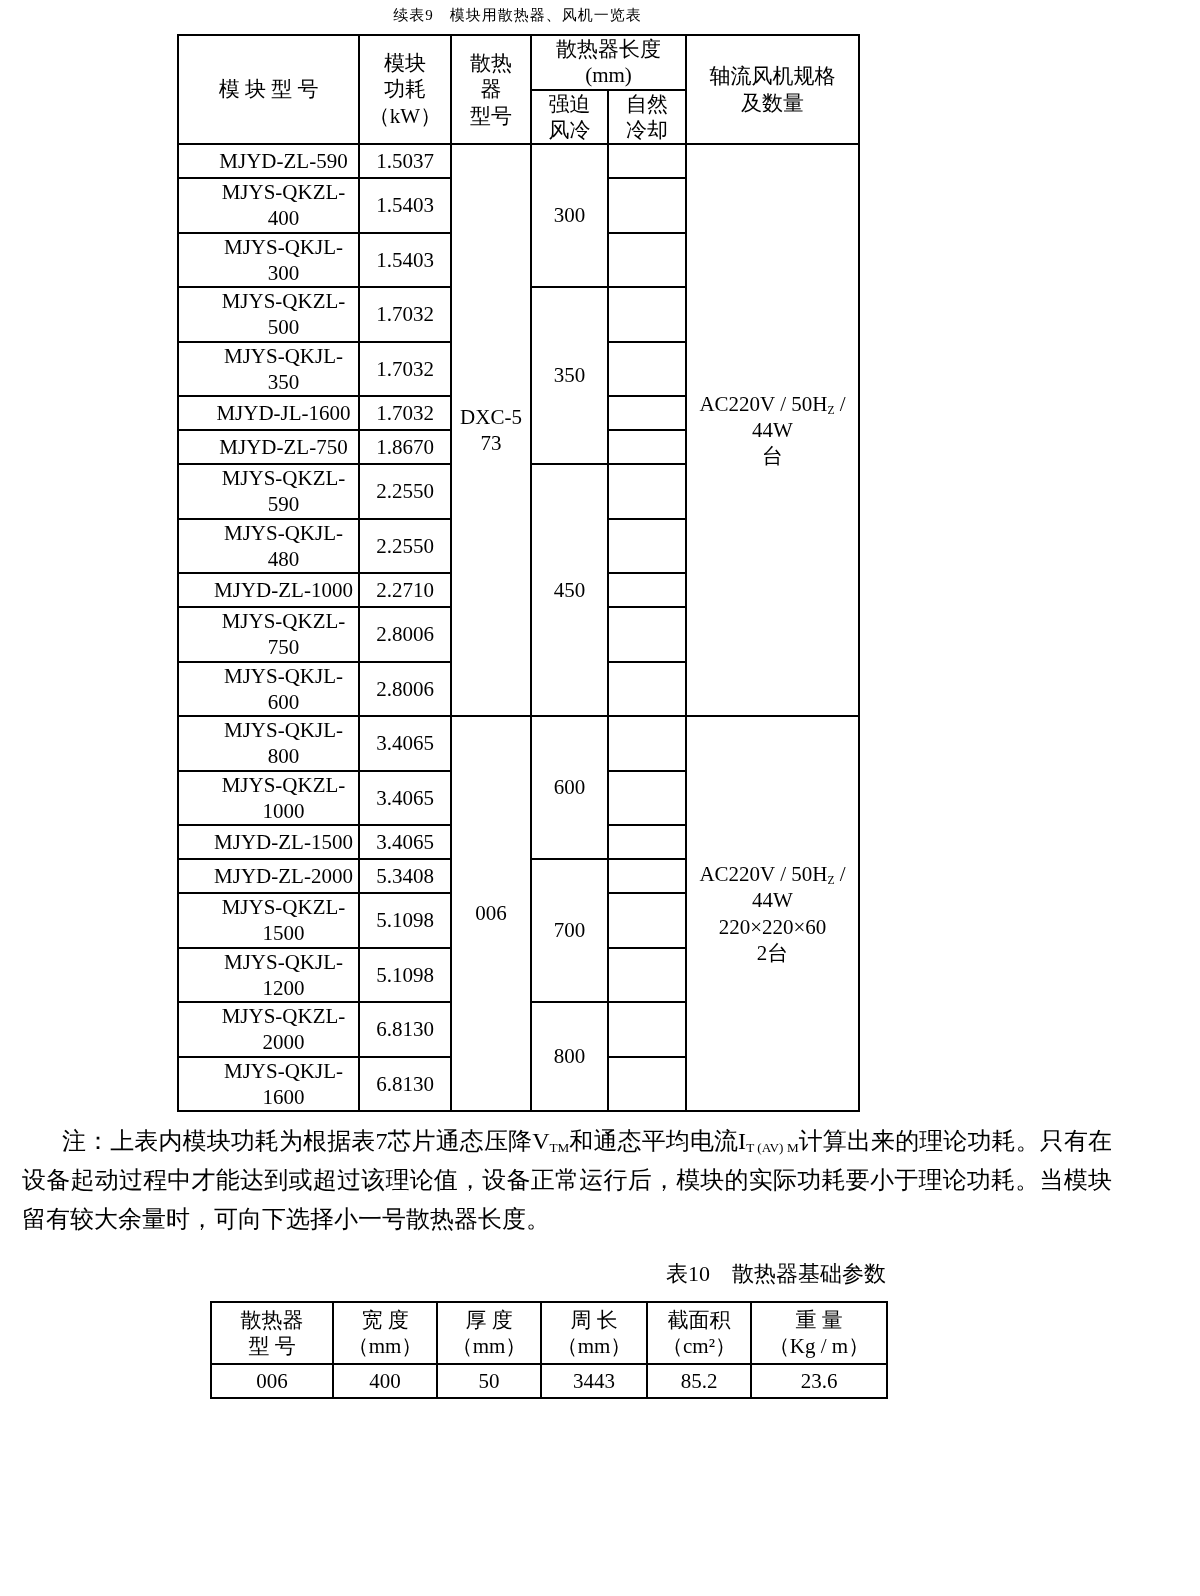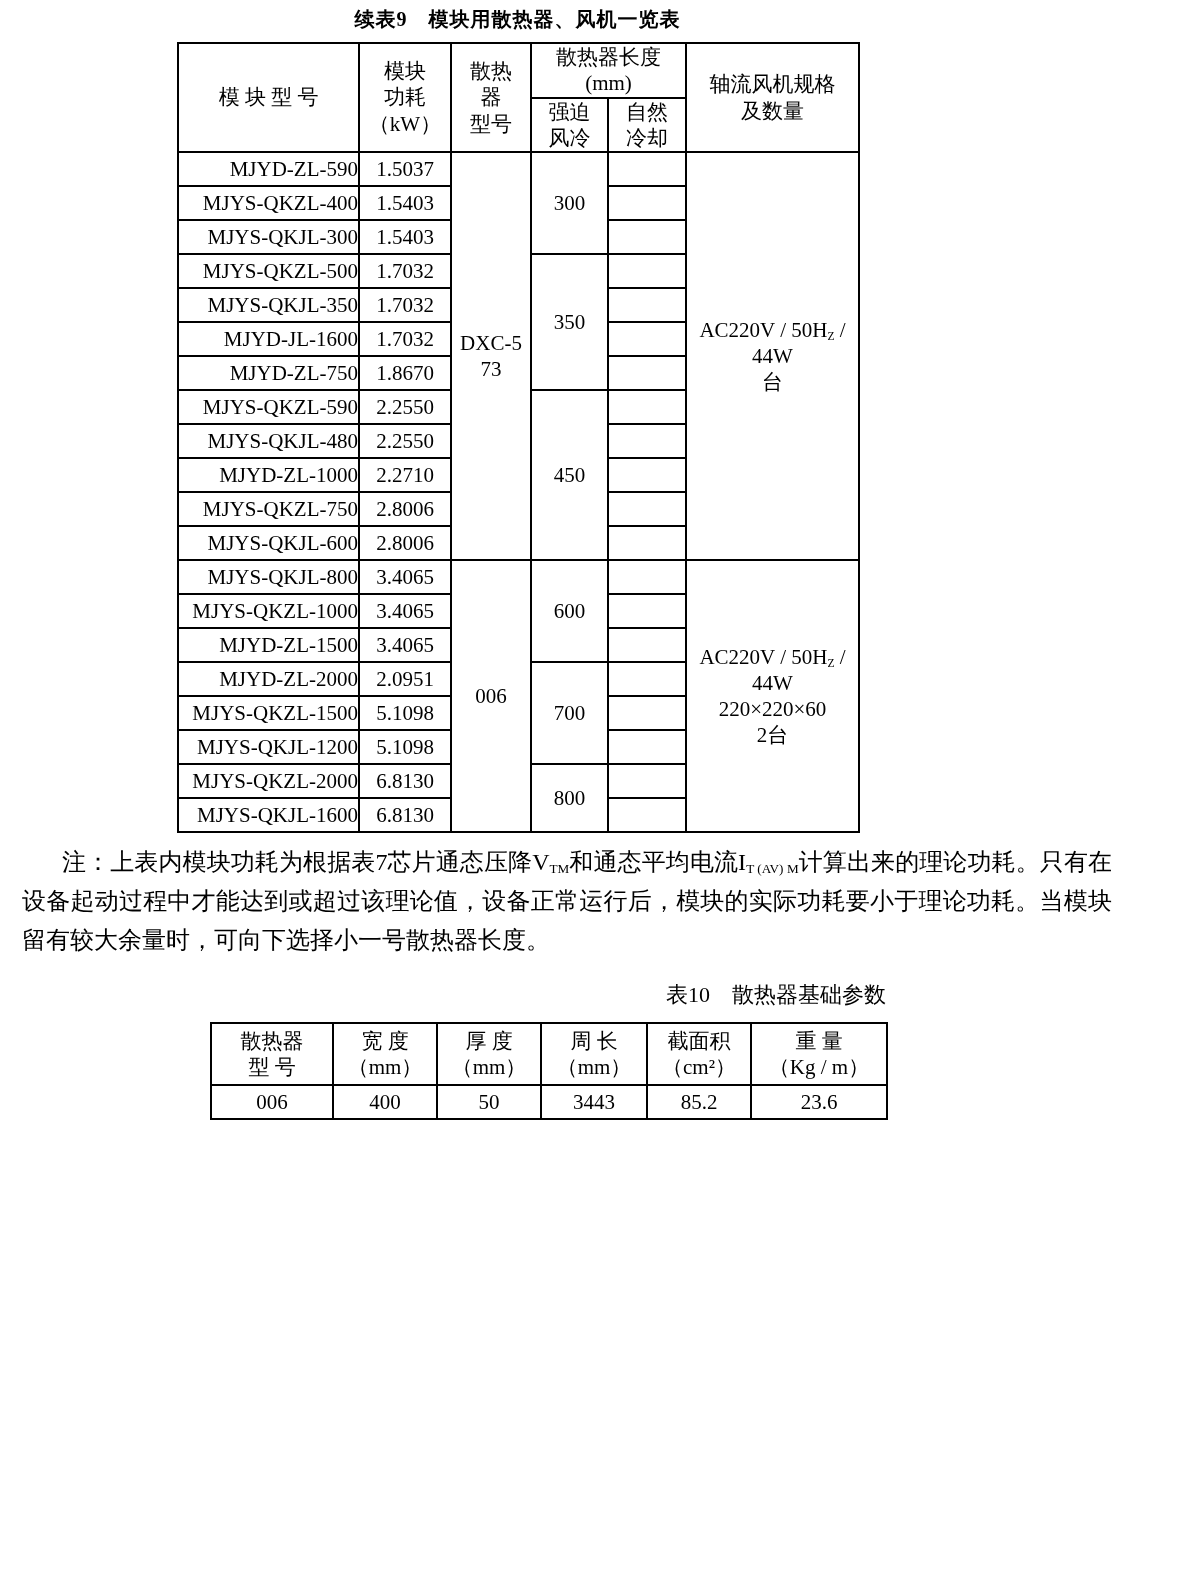--- a/index.html
+++ b/index.html
@@ -13,24 +13,23 @@
     position: relative;
     width: 1200px;
     height: 1596px;
     background: #ffffff;
     overflow: hidden;
   }
   .t9-caption {
     width: 681px;
     margin: 6px 0 9px 177px;
     text-align: center;
-    font-size: 20px;
+    font-size: 15px;
     letter-spacing: 1px;
     white-space: pre;
-    font-weight: bold;
   }
   table {
     border-collapse: collapse;
     table-layout: fixed;
   }
   th, td {
     border: 2px solid #000000;
     text-align: center;
     vertical-align: middle;
     white-space: pre-line;
@@ -38,22 +37,22 @@
     padding: 0;
     font-size: 21px;
     line-height: 1.25;
     overflow: hidden;
   }
   .table9 { width: 681px; margin-left: 177px; }
   .table9 thead tr:nth-child(1) th { height: 50px; }
   .table9 thead tr:nth-child(2) th { height: 48px; }
   .table9 tbody tr { height: 34px; }
   .table9 td.model {
-    text-align: right;
-    padding-left: 13px;
+    text-align: center;
+    padding-left: 30px;
   }
   sub {
     font-size: 0.55em;
     vertical-align: -0.25em;
     line-height: 0;
   }
   .note {
     margin: 10px 88px 0 22px;
     font-size: 24px;
     line-height: 39px;
@@ -194,21 +193,21 @@
           <td>3.4065</td>
           <td></td>
         </tr>
         <tr>
           <td class="model">MJYD-ZL-1500</td>
           <td>3.4065</td>
           <td></td>
         </tr>
         <tr>
           <td class="model">MJYD-ZL-2000</td>
-          <td>2.0951</td>
+          <td>5.3408</td>
           <td rowspan="3">700</td>
           <td></td>
         </tr>
         <tr>
           <td class="model">MJYS-QKZL-1500</td>
           <td>5.1098</td>
           <td></td>
         </tr>
         <tr>
           <td class="model">MJYS-QKJL-1200</td>

